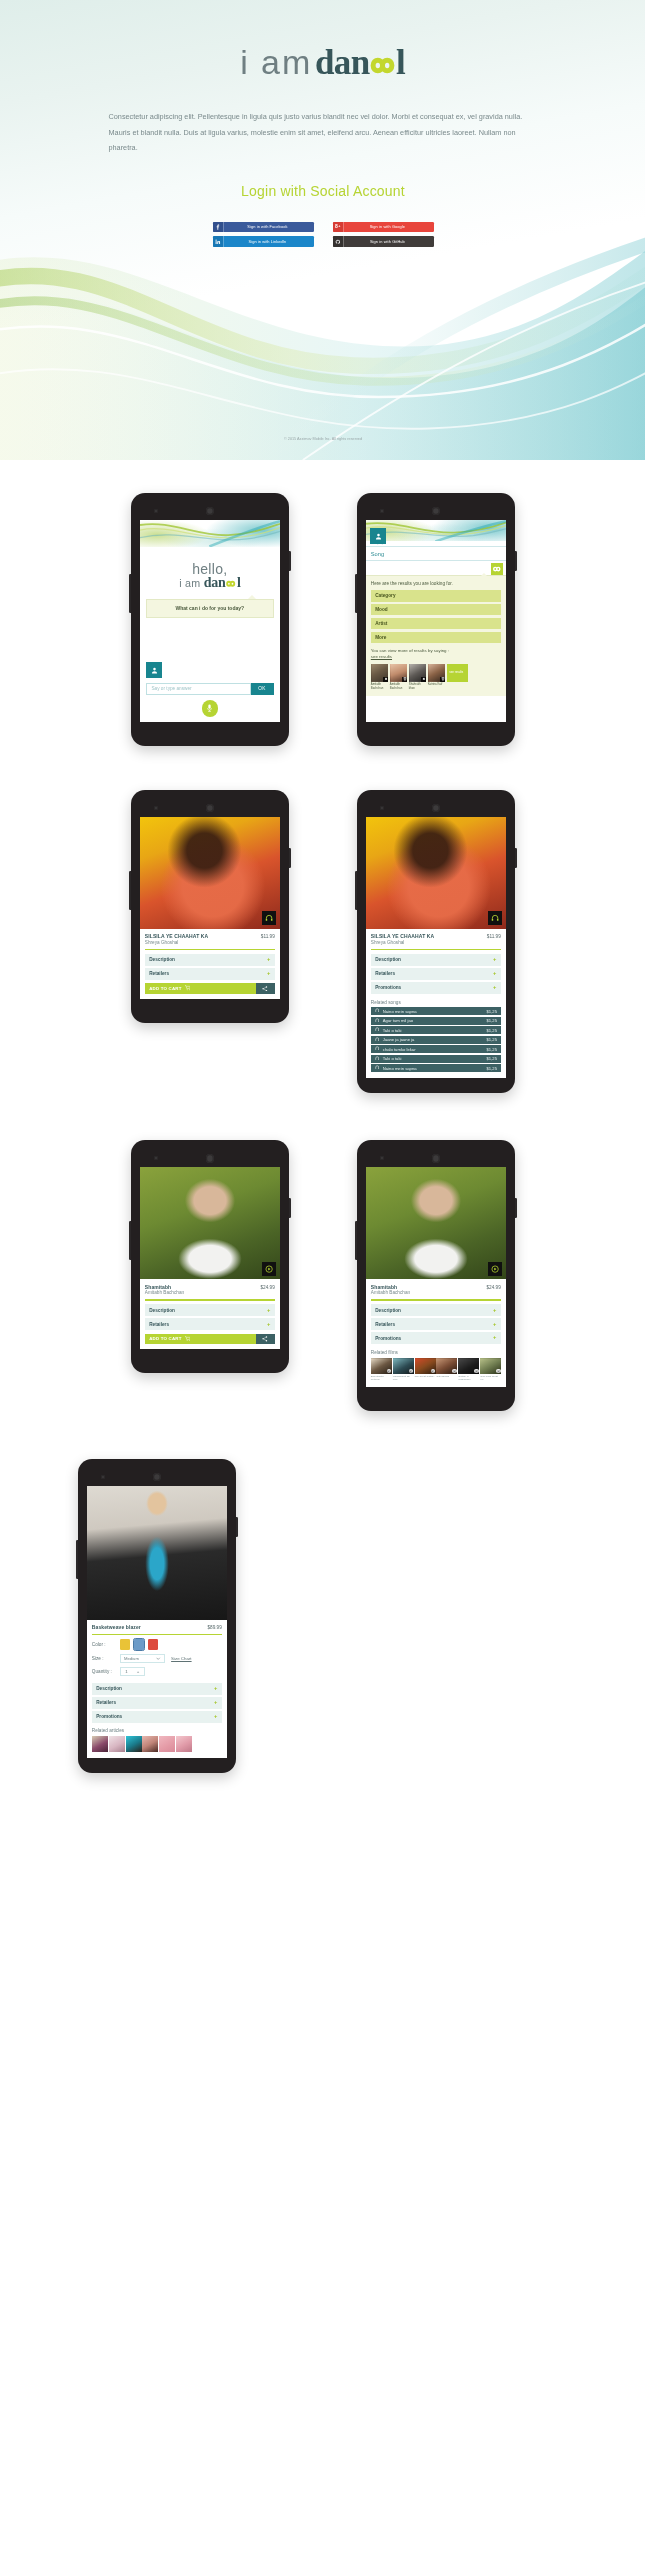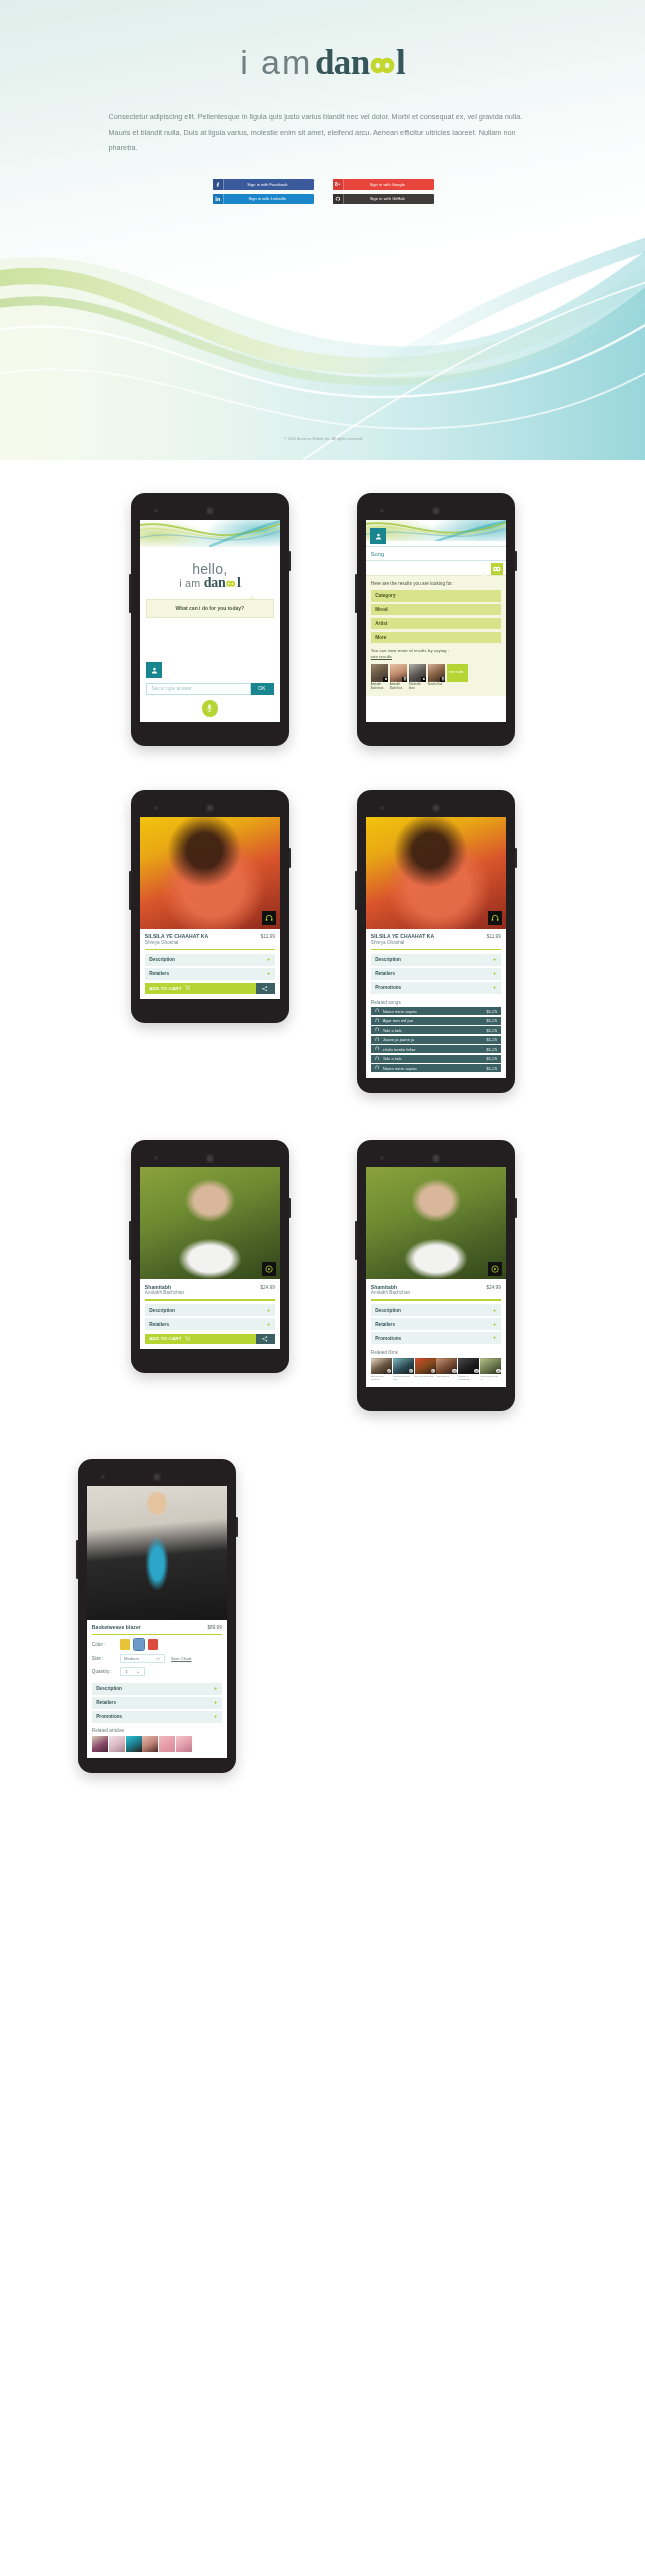--- a/index.html
+++ b/index.html
@@ -472,20 +472,21 @@
       <span class="brand-iam">i am</span>
       <span class="brand-dan">dan</span><span class="brand-oo">
         <svg width="29" height="25" viewBox="0 0 46 40">
           <path d="M8 20 C8 9, 23 9, 23 20 C23 31, 38 31, 38 20 C38 9, 23 9, 23 20 C23 31, 8 31, 8 20 Z" fill="none" stroke="#c3d72e" stroke-width="8" stroke-linecap="round"></path>
         </svg>
       </span><span class="brand-l">l</span>
     </div>
 
     <p class="hero-desc">Consectetur adipiscing elit. Pellentesque in ligula quis justo varius blandit nec vel dolor. Morbi et consequat ex, vel gravida nulla. Mauris et blandit nulla. Duis at ligula varius, molestie enim sit amet, eleifend arcu. Aenean efficitur ultricies laoreet. Nullam non pharetra.</p>
 
+    <h2 class="login-title">Login with Social Account</h2>
 
     <div class="social-grid">
       <div class="social-btn sb-facebook">
         <span class="social-ico">
           <svg width="5" height="5.7" viewBox="0 0 8 9">
               <path d="M5.2 9V5.2h1.2l.2-1.4H5.2V2.9c0-.4.1-.7.7-.7h.8V.95C6.5.92 6.1.9 5.6.9 4.5.9 3.8 1.6 3.8 2.8v1H2.6v1.4h1.2V9h1.4z" fill="#fff"></path>
             </svg>
         </span>
         <span class="social-divider"></span>
         <span class="social-label">Sign in with Facebook</span>

